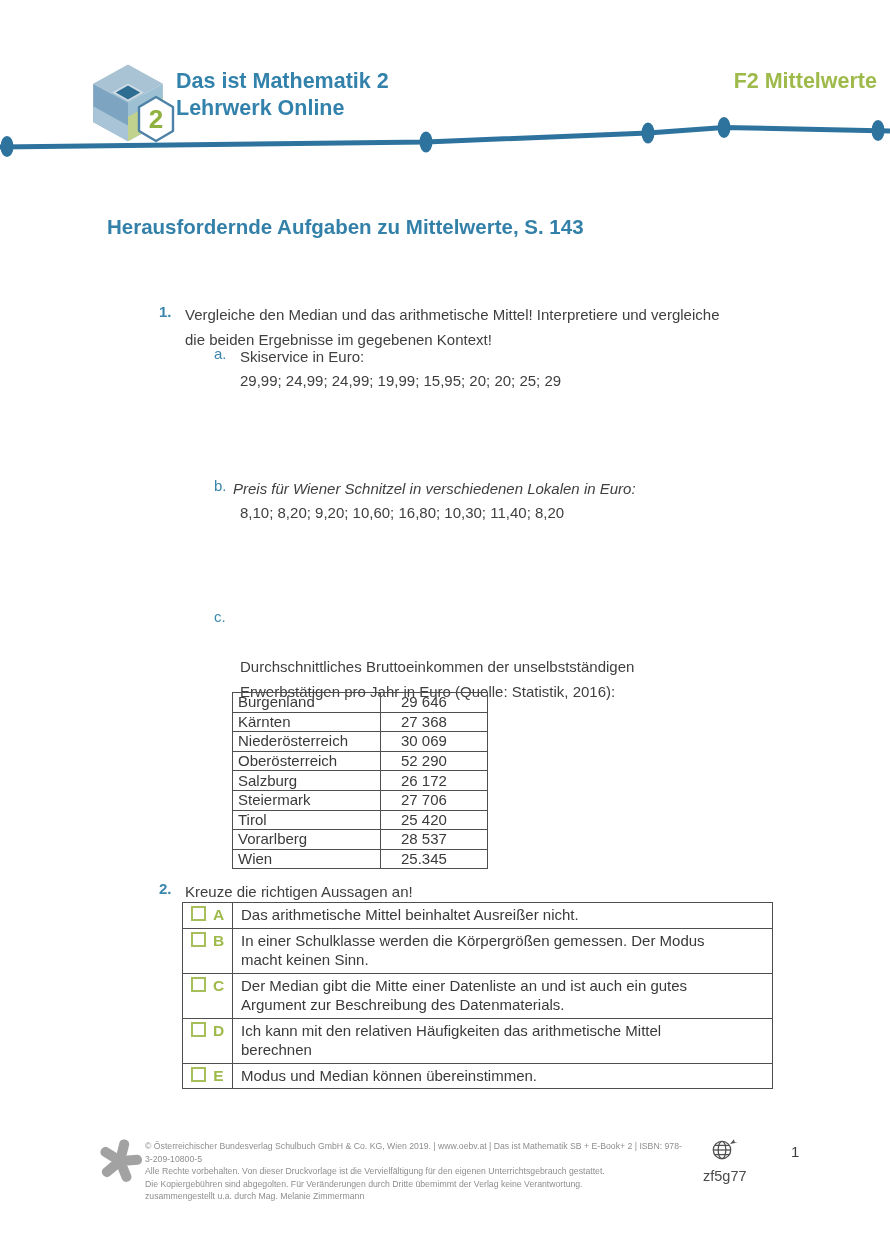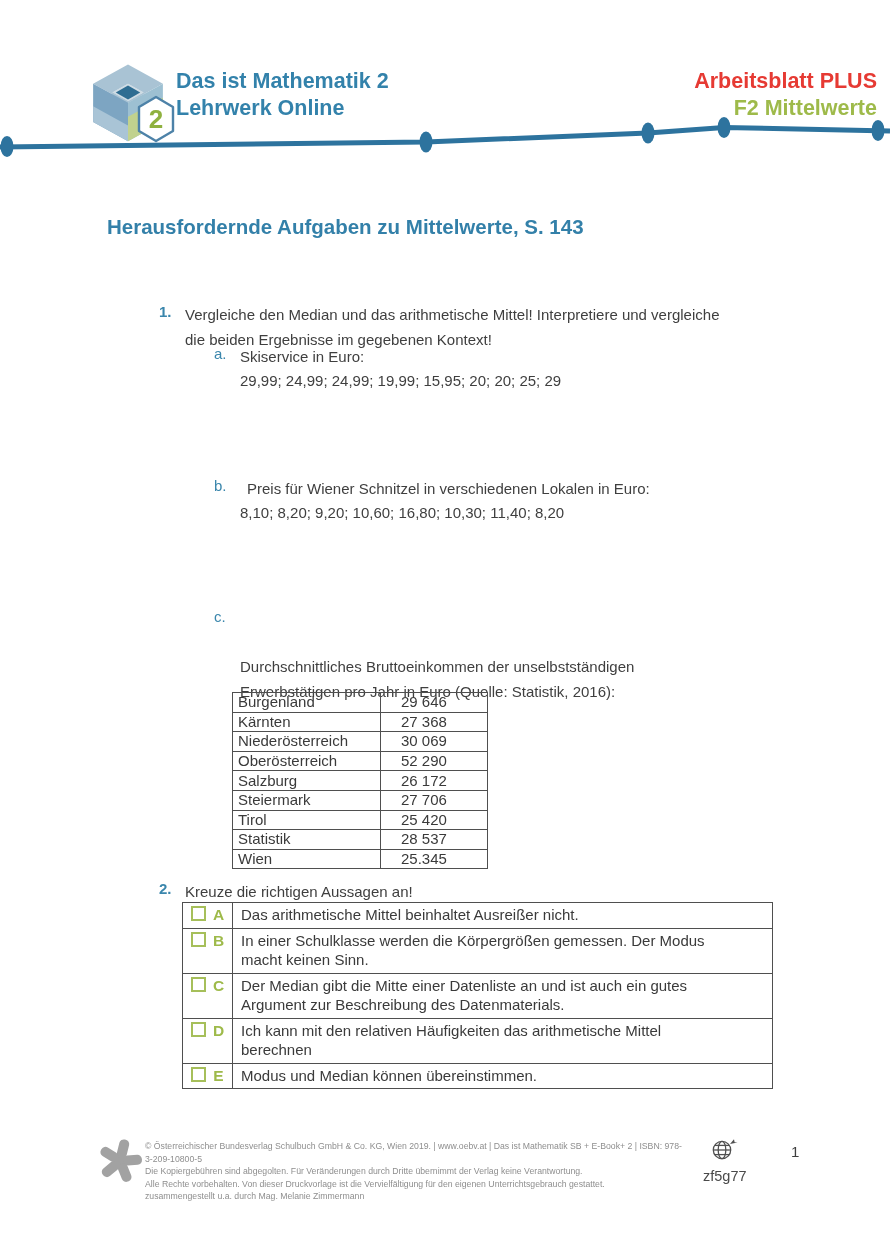--- a/index.html
+++ b/index.html
@@ -66,21 +66,20 @@
     <polygon points="23,3 40,13 40,37 23,47 6,37 6,13" fill="#ffffff" stroke="#4d82a8" stroke-width="2.4" stroke-linejoin="round"></polygon>
     <text x="23" y="34" text-anchor="middle" font-size="26" font-weight="bold" fill="#8fb13f" font-family="Liberation Sans, sans-serif">2</text>
   </svg>
 
   <div class="abs brand">
     <div>Das ist Mathematik 2</div>
     <div>Lehrwerk Online</div>
   </div>
 
   <div class="abs sheet-head">
-    <div class="sheet-type">Arbeitsblatt PLUS</div>
     <div class="sheet-topic">F2 Mittelwerte</div>
   </div>
 
   <svg class="abs" style="left:0;top:116px;" width="890" height="46" viewBox="0 0 890 46">
     <path d="M0,31 L426,26 L648,17 L724,11.5 L890,15" fill="none" stroke="#2d739e" stroke-width="5"></path>
     <ellipse cx="7" cy="30.5" rx="6.5" ry="10.5" fill="#2d739e"></ellipse>
     <ellipse cx="426" cy="26" rx="6.5" ry="10.5" fill="#2d739e"></ellipse>
     <ellipse cx="648" cy="17" rx="6.5" ry="10.5" fill="#2d739e"></ellipse>
     <ellipse cx="724" cy="11.5" rx="6.5" ry="10.5" fill="#2d739e"></ellipse>
     <ellipse cx="878" cy="14.5" rx="6.5" ry="10.5" fill="#2d739e"></ellipse>
@@ -90,21 +89,21 @@
 
   <span class="abs tnum" style="left:159px;top:303px;">1.</span>
   <div class="abs body-txt" style="left:185px;top:302px;width:620px;">Vergleiche den Median und das arithmetische Mittel! Interpretiere und vergleiche
 die beiden Ergebnisse im gegebenen Kontext!</div>
 
   <span class="abs sub-label" style="left:214px;top:345px;">a.</span>
   <div class="abs body-txt" style="left:240px;top:344px;width:560px;">Skiservice in Euro:</div>
   <div class="abs body-txt" style="left:240px;top:368px;width:560px;">29,99; 24,99; 24,99; 19,99; 15,95; 20; 20; 25; 29</div>
 
   <span class="abs sub-label" style="left:214px;top:477px;">b.</span>
-  <div class="abs body-txt" style="left:247px;top:476px;width:560px;">Preis für Wiener Schnitzel in verschiedenen Lokalen in Euro:</div>
+  <div class="abs body-txt" style="left:233px;top:476px;width:560px;font-style:italic;">Preis für Wiener Schnitzel in verschiedenen Lokalen in Euro:</div>
   <div class="abs body-txt" style="left:240px;top:500px;width:560px;">8,10; 8,20; 9,20; 10,60; 16,80; 10,30; 11,40; 8,20</div>
 
   <span class="abs sub-label" style="left:214px;top:608px;">c.</span>
   <div class="abs body-txt" style="left:240px;top:607px;width:490px;margin-top:47px;">Durchschnittliches Bruttoeinkommen der unselbstständigen
 Erwerbstätigen pro Jahr in Euro (Quelle: Statistik, 2016):</div>
 
   <table class="abs income" style="left:232px;top:692px;">
     <colgroup>
         <col style="width:148px">
         <col style="width:107px">
@@ -132,21 +131,21 @@
         </tr>
       <tr>
         <td>Steiermark</td>
         <td class="val">27 706</td>
         </tr>
       <tr>
         <td>Tirol</td>
         <td class="val">25 420</td>
         </tr>
       <tr>
-        <td>Statistik</td>
+        <td>Vorarlberg</td>
         <td class="val">28 537</td>
         </tr>
       <tr>
         <td>Wien</td>
         <td class="val">25.345</td>
         </tr>
     </tbody>
   </table>
 
   <span class="abs tnum" style="left:159px;top:880px;">2.</span>
@@ -206,22 +205,22 @@
           <rect x="-5" y="-22" width="10" height="19" rx="4.5"></rect>
         </g>
       <g transform="rotate(288)">
           <rect x="-5" y="-22" width="10" height="19" rx="4.5"></rect>
         </g>
     </g>
   </svg>
 
   <div class="abs footer-text">
     <div>© Österreichischer Bundesverlag Schulbuch GmbH &amp; Co. KG, Wien 2019. | www.oebv.at | Das ist Mathematik SB + E-Book+ 2 | ISBN: 978-3-209-10800-5</div>
+    <div>Alle Rechte vorbehalten. Von dieser Druckvorlage ist die Vervielfältigung für den eigenen Unterrichtsgebrauch gestattet.</div>
     <div>Die Kopiergebühren sind abgegolten. Für Veränderungen durch Dritte übernimmt der Verlag keine Verantwortung.</div>
-    <div>Alle Rechte vorbehalten. Von dieser Druckvorlage ist die Vervielfältigung für den eigenen Unterrichtsgebrauch gestattet.</div>
     <div>zusammengestellt u.a. durch Mag. Melanie Zimmermann</div>
   </div>
 
   <div class="abs code-block">
     <svg width="30" height="27" viewBox="0 0 30 27" style="margin-left:7px;">
       <g stroke="#4f4f4f" stroke-width="1.3" fill="none">
         <circle cx="12" cy="14" r="8.7"></circle>
         <ellipse cx="12" cy="14" rx="3.8" ry="8.7"></ellipse>
         <line x1="3.3" y1="14" x2="20.7" y2="14"></line>
         <line x1="4.6" y1="9.4" x2="19.4" y2="9.4"></line>

